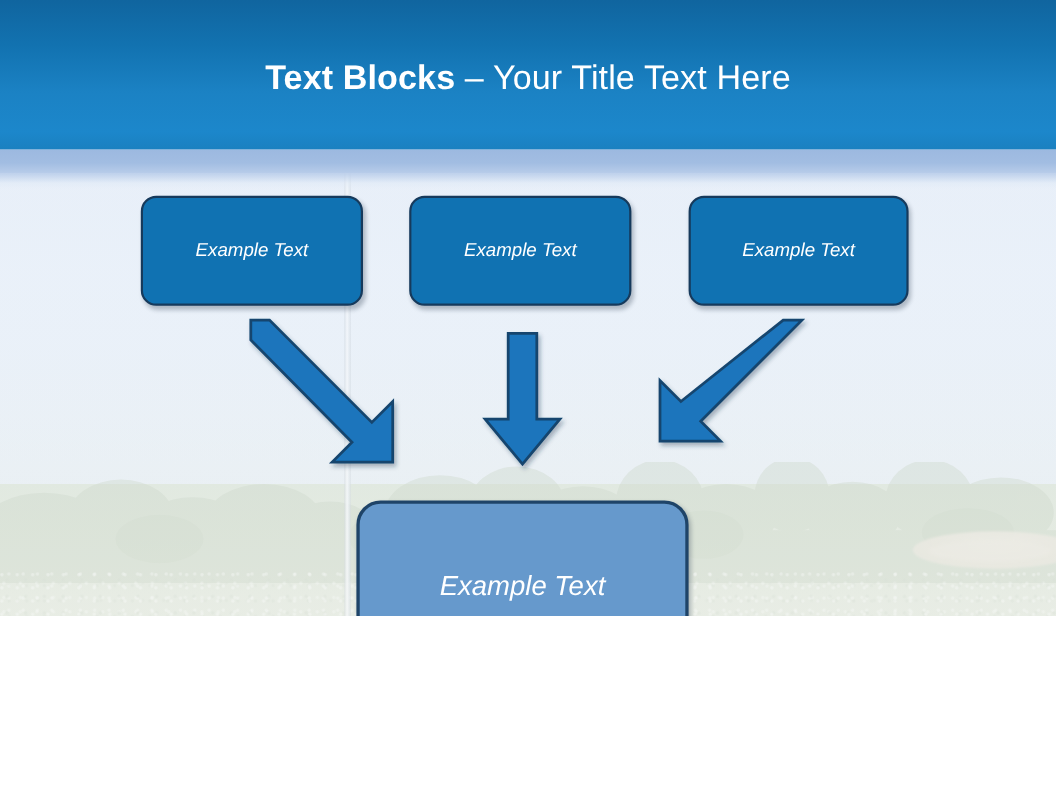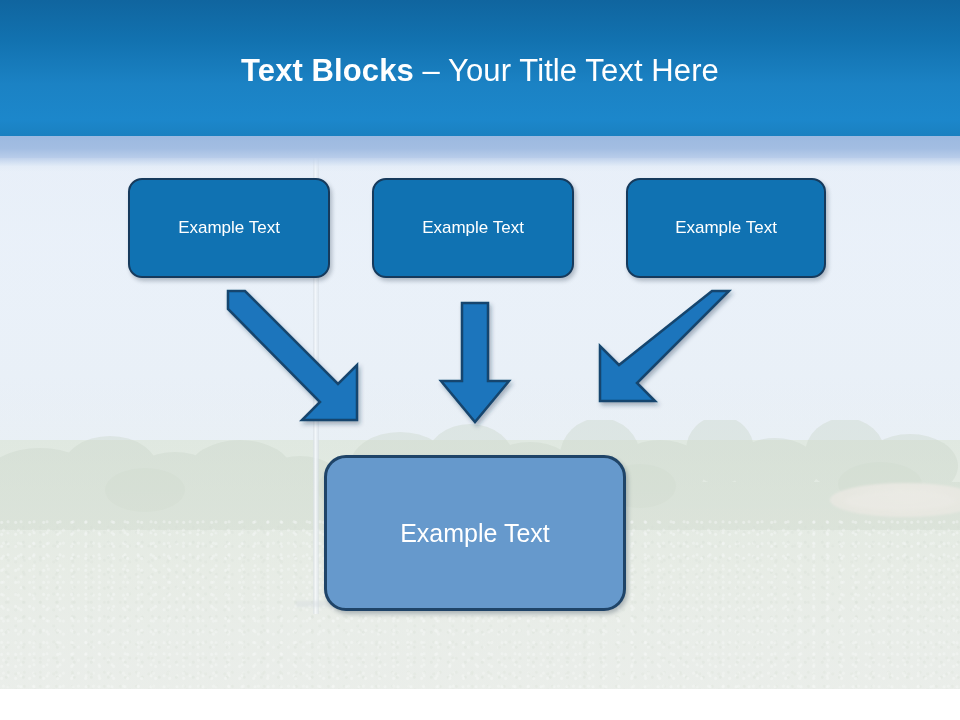--- a/index.html
+++ b/index.html
@@ -7,21 +7,21 @@
     padding: 0;
     background: #ffffff;
   }
   body {
     font-family: "Liberation Sans", sans-serif;
   }
 
   #slide {
     position: relative;
     width: 960px;
-    height: 689px;
+    height: 560px;
     overflow: hidden;
     background: #15803d;
   }
 
   
   .bg-photo {
     position: absolute;
     inset: 0;
     overflow: hidden;
   }
@@ -157,20 +157,21 @@
   .node {
     position: absolute;
     box-sizing: border-box;
     display: flex;
     align-items: center;
     justify-content: center;
     text-align: right;
     color: #ffffff;
     border: 2px solid #163a5c;
     box-shadow: 2px 3px 4px rgba(20,40,60,.28);
+    font-style: italic;
   }
   .node-top {
     height: 100px;
     border-radius: 14px;
     background: #1072b2;
     font-size: 17px;
   }
   .node-1 { left: 128px; top: 178px; width: 202px; }
   .node-2 { left: 372px; top: 178px; width: 202px; }
   .node-3 { left: 626px; top: 178px; width: 200px; }

